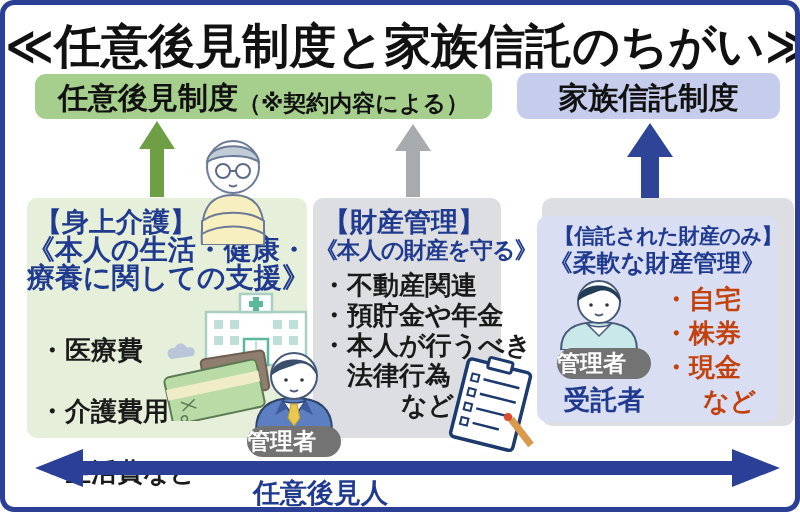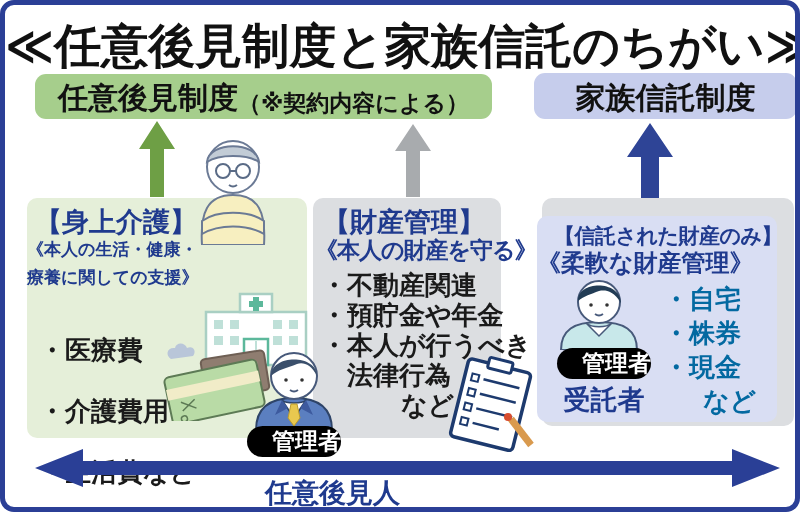--- a/index.html
+++ b/index.html
@@ -10,58 +10,58 @@
     font-family:"Liberation Sans","DejaVu Sans",sans-serif; font-weight:bold;
   }
   .title {
     position:absolute; top:10px; left:0; width:100%; text-align:center;
     font-size:47px; color:#111; white-space:nowrap;
   }
   .hdr { position:absolute; border-radius:11px; display:flex; align-items:flex-end; justify-content:center; color:#111; white-space:nowrap; }
   .hdr-left  { left:30px; top:69px; width:457px; height:45px; background:#a6ce8c; }
   .hdr-left .main { font-size:30px; }
   .hdr-left .note { font-size:23px; }
-  .hdr-right { left:512px; top:68px; width:263px; height:46px; background:#c6cdec; font-size:30px;margin-left:17px; }
+  .hdr-right { left:512px; top:68px; width:263px; height:46px; background:#c6cdec; font-size:30px; }
 
   .box { position:absolute; border-radius:10px; }
   .box-care  { left:22px;  top:193px; width:280px; height:240px; background:#e5efd9; }
   .box-asset { left:308px; top:193px; width:188px; height:240px; background:#dcdee1; }
   .box-trust-back { left:537px; top:193px; width:252px; height:228px; background:#dcdee1; }
   .box-trust { left:532px; top:211px; width:240px; height:206px; background:#d9def3; }
 
   .navy { color:#1f3a8e; }
   .abs { position:absolute; white-space:nowrap; }
 
   .care-heading { left:8px; top:6px; font-size:27px;text-align:right; }
-  .care-sub { left:0; top:38px; width:100%; text-align:left; font-size:17px; line-height:28px; }
+  .care-sub { left:0; top:38px; width:100%; text-align:left; font-size:28px; line-height:28px; }
   .care-items { left:12px; top:108px; }
   .care-items div { font-size:26px; color:#1a1a1a; line-height:33px; white-space:nowrap;margin-top:28px; }
 
   .asset-heading { left:10px; top:6px; font-size:27px; }
   .asset-sub { left:2px; top:37px; font-size:23px; letter-spacing:-1px; }
   .asset-items { left:8px; top:72px; }
   .asset-items div { font-size:26px; color:#1a1a1a; line-height:30px; white-space:nowrap; }
   .asset-items div:nth-child(4) { padding-left:26px; }
   .asset-items div:nth-child(5) { padding-left:80px; }
 
   .trust-heading { left:0; top:6px; width:100%; text-align:center; font-size:21px; letter-spacing:-0.5px;padding-left:17px; }
-  .trust-sub { left:0; top:31px; width:100%; text-align:left; font-size:24px; }
+  .trust-sub { left:0; top:31px; width:100%; text-align:center; font-size:24px; }
   .trust-items { left:126px; top:66px; }
-  .trust-items div { font-size:26px; color:#0369a1; line-height:34px; white-space:nowrap; }
+  .trust-items div { font-size:26px; color:#c2410c; line-height:34px; white-space:nowrap; }
   .trust-items div:nth-child(4) { padding-left:40px; }
 
   .badge {
-    position:absolute; background:#000000; color:#fff; border-radius:17px;
-    text-align:right; font-size:23px; line-height:31px; width:94px; height:31px;
+    position:absolute; background:#737373; color:#fff; border-radius:17px;
+    text-align:left; font-size:23px; line-height:31px; width:94px; height:31px;
   }
   .trust-badge { left:20px; top:132px; }
   .trust-badge-sub { left:20px; top:166px; width:94px; text-align:center; font-size:27px; }
   .center-badge { left:242px; top:421px; }
 
-  .bottom-label { left:260px; top:470px; font-size:27px; }
+  .bottom-label { left:248px; top:470px; font-size:27px; }
 
   svg { position:absolute; display:block; }
 </style>
 </head>
 <body>
 
 <div class="canvas">
 
   <div class="title">≪任意後見制度と家族信託のちがい≫</div>
 

